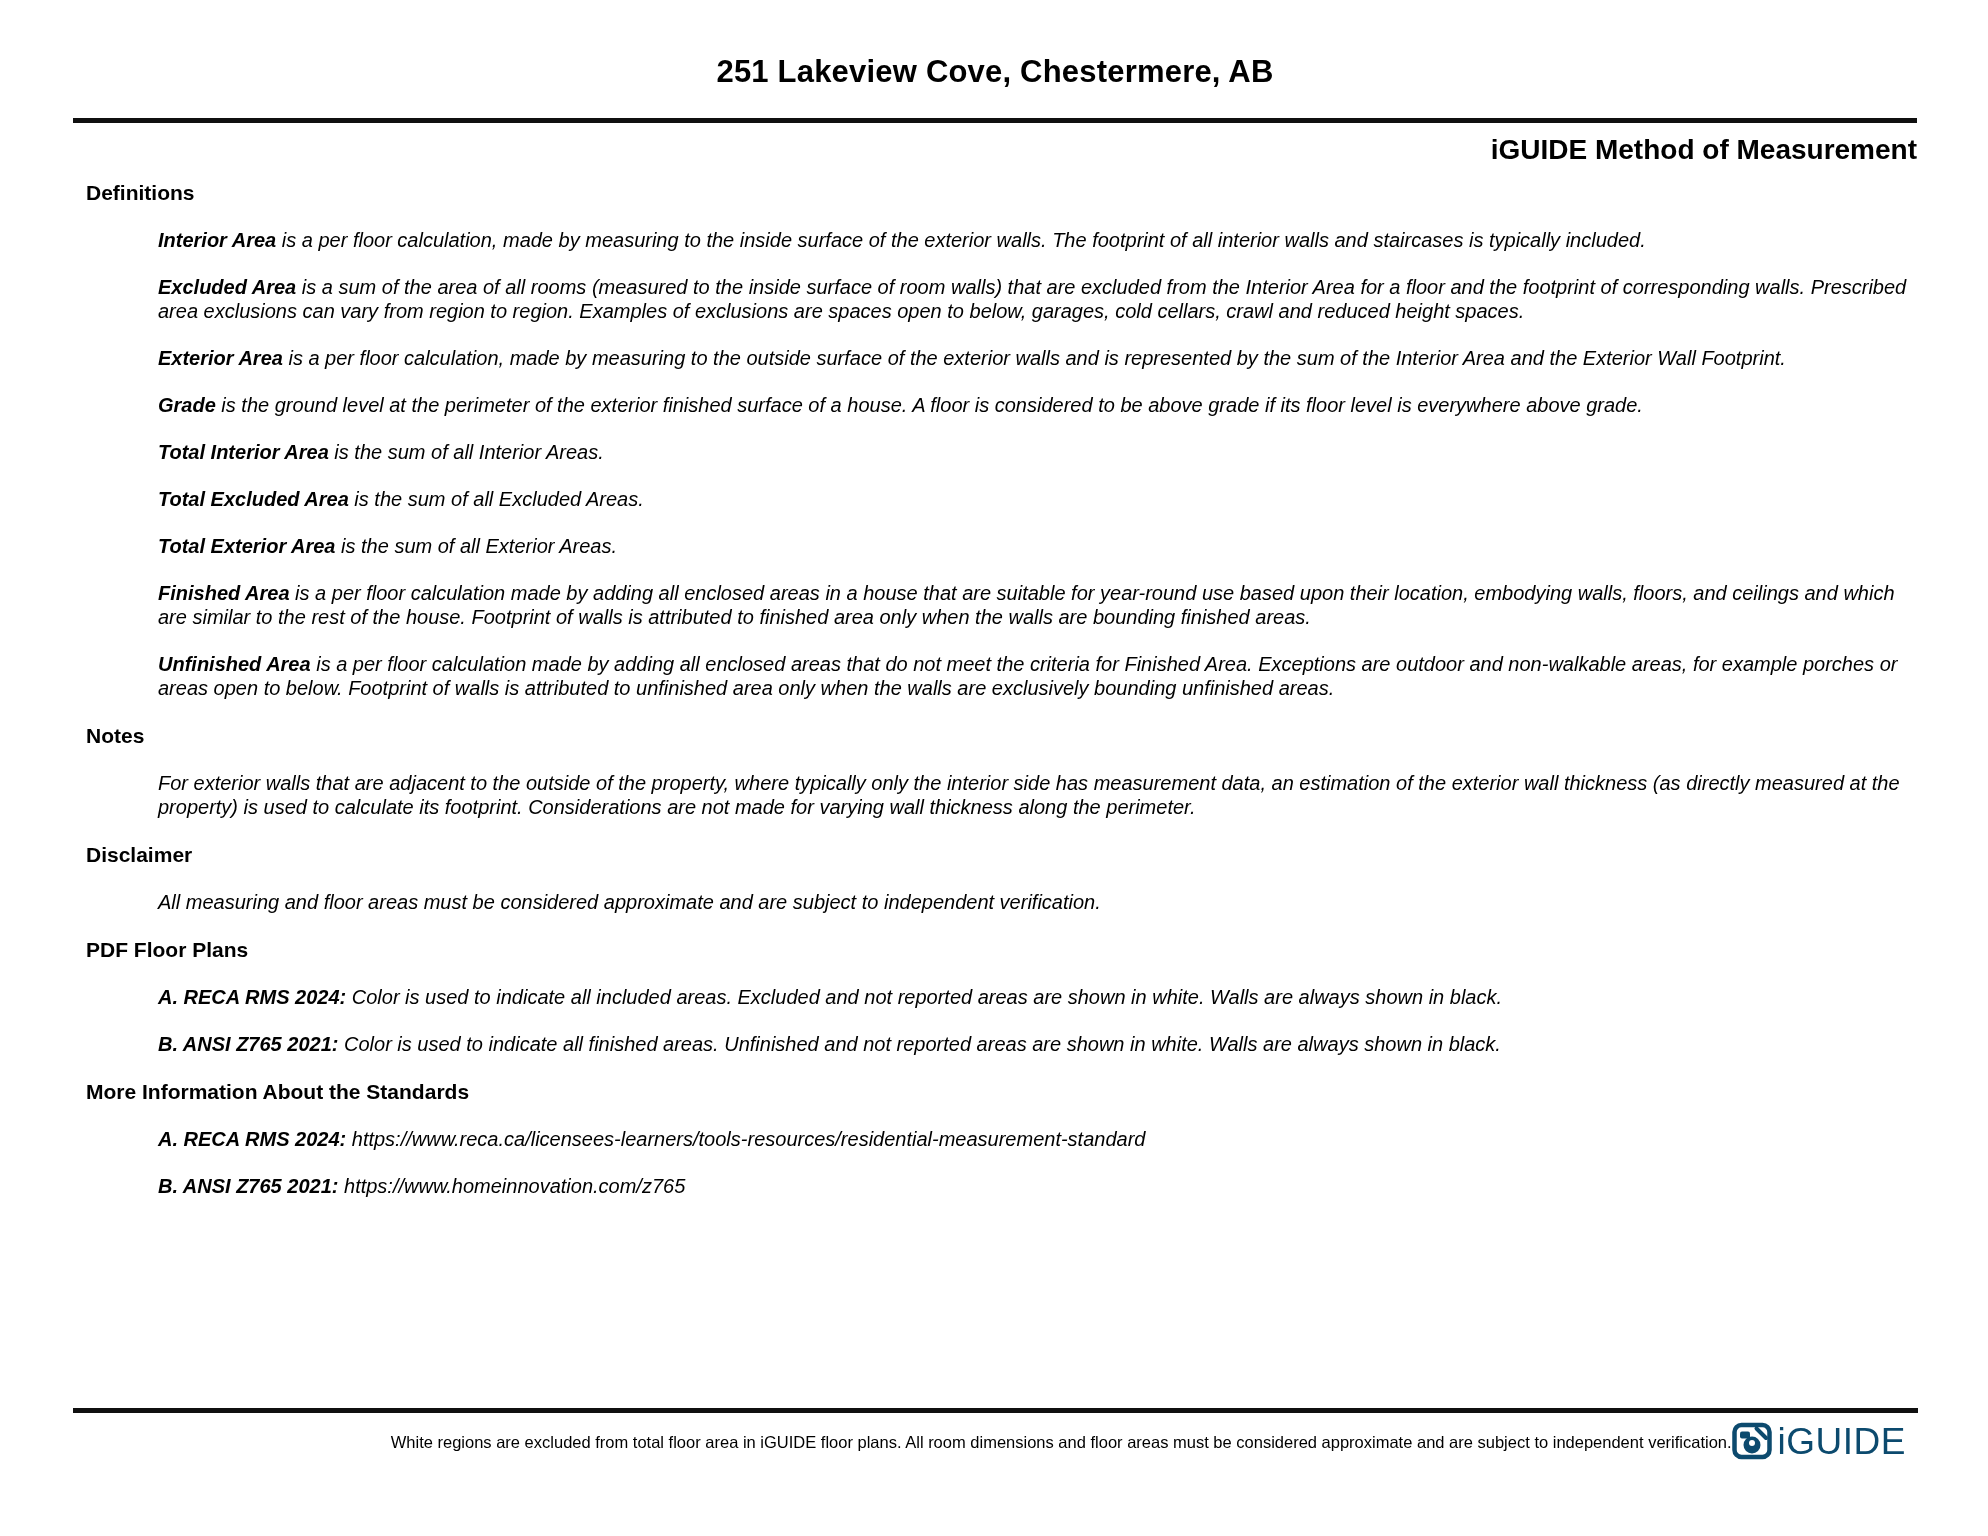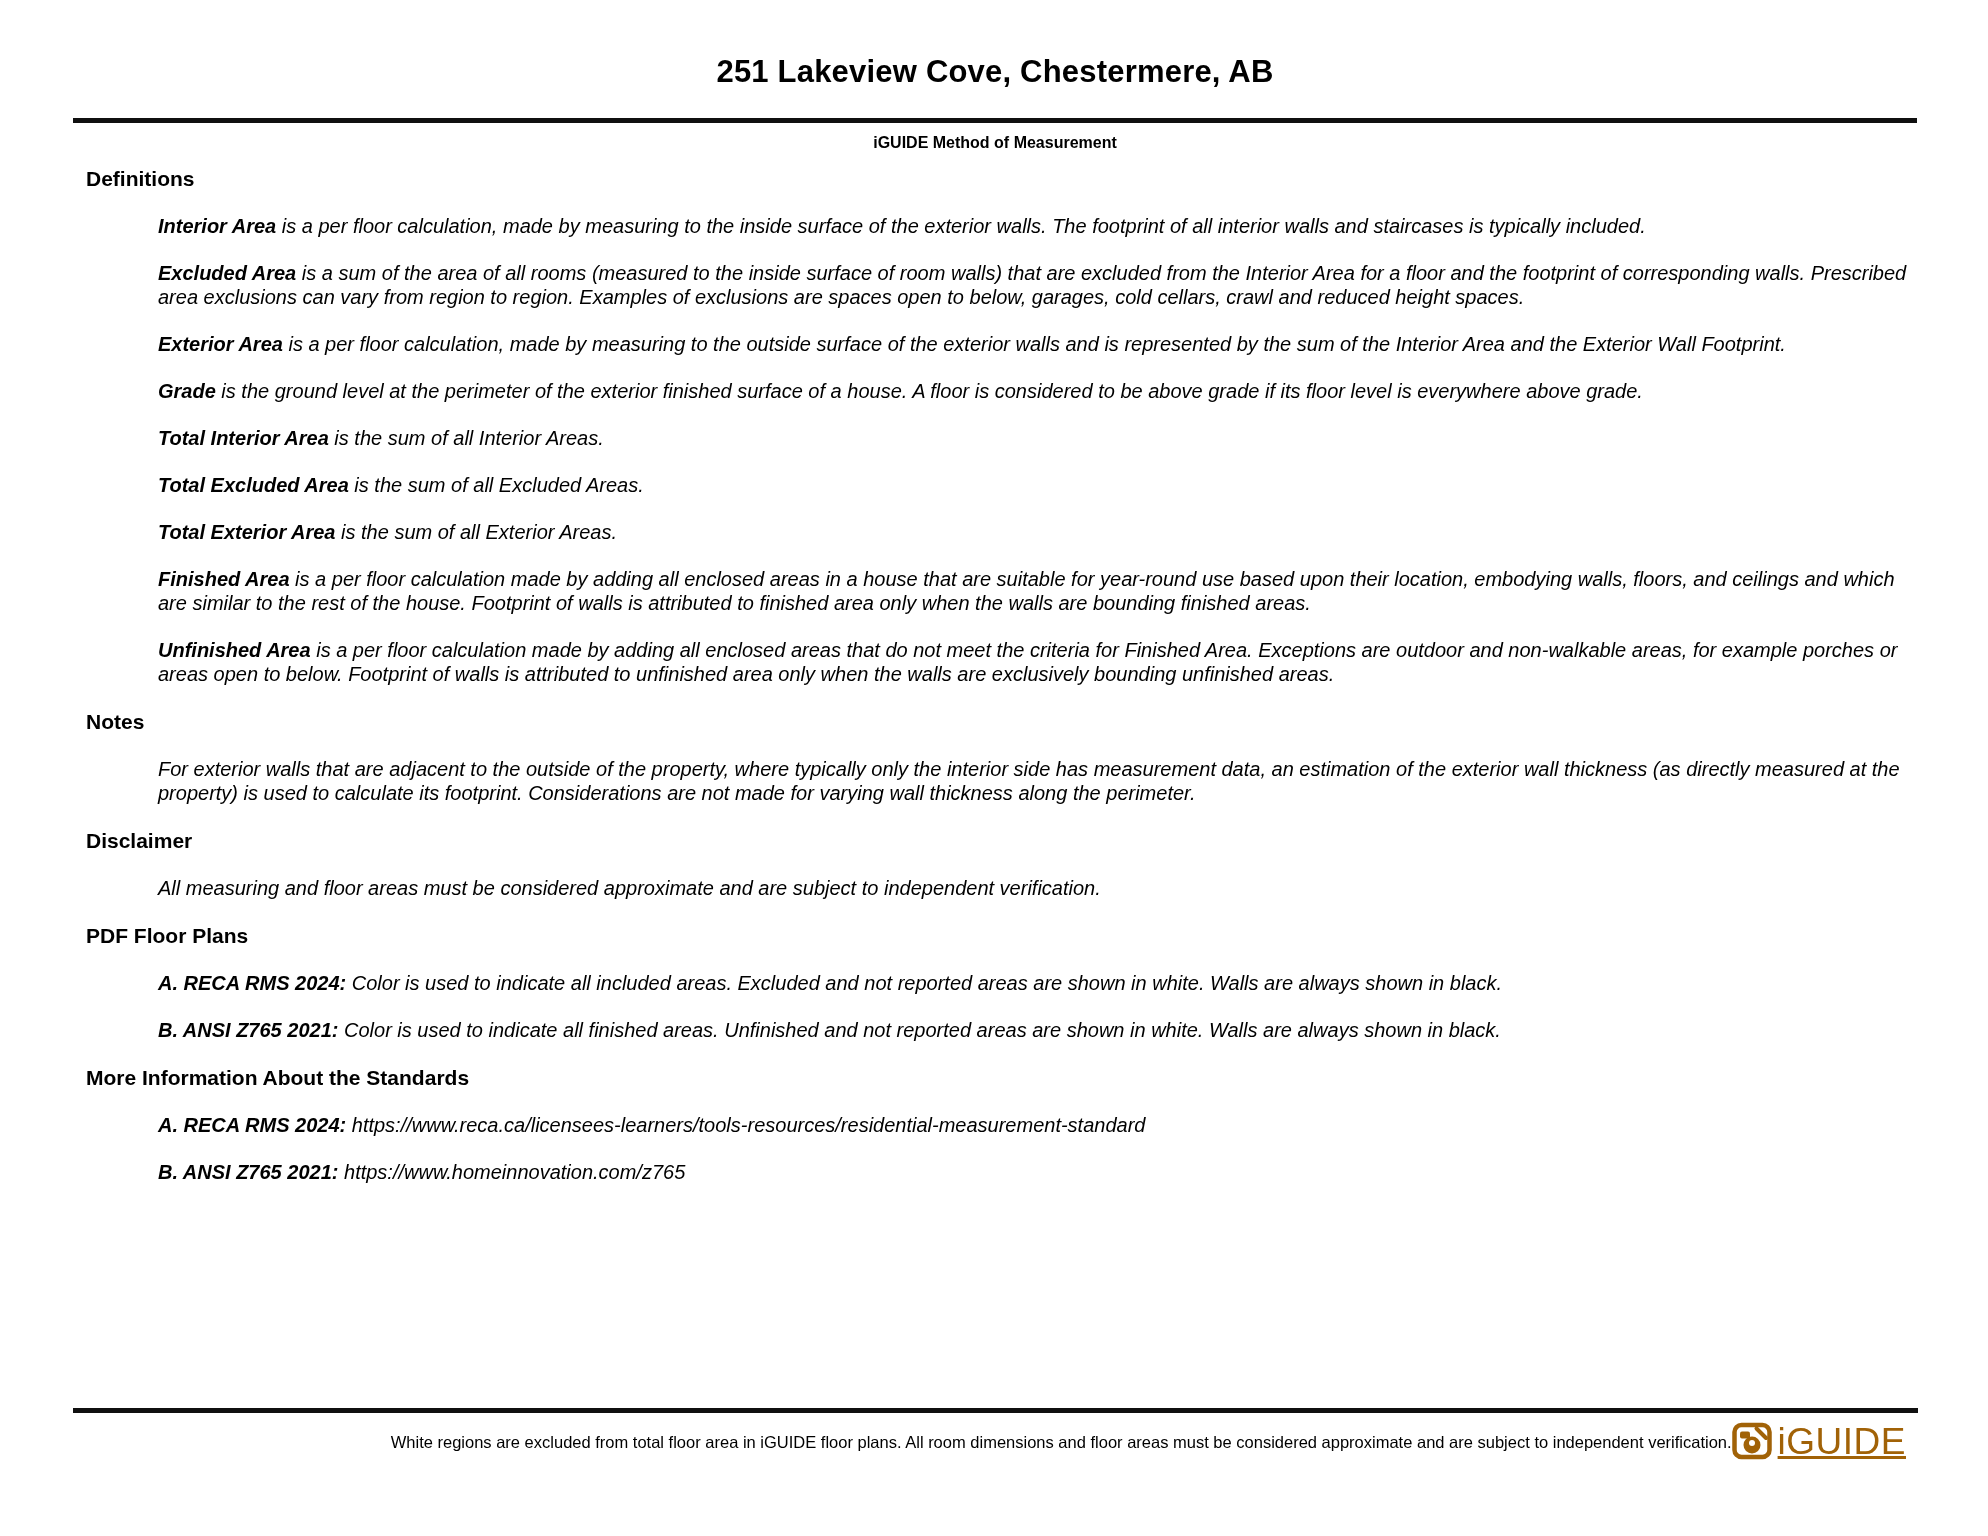--- a/index.html
+++ b/index.html
@@ -20,22 +20,22 @@
     font-weight: bold;
     margin: 54px 0 28px 0;
     letter-spacing: 0.2px;
   }
   .rule {
     border: none;
     border-top: 5px solid #101010;
     margin: 0;
   }
   .subtitle {
-    text-align: center;
-    font-size: 16px;
+    text-align: right;
+    font-size: 28px;
     font-weight: bold;
     margin: 11px 0 0 0;
   }
   .section-heading {
     font-size: 21px;
     font-weight: bold;
     margin: 24px 0 0 13px;
   }
   .section-heading.first { margin-top: 15px; }
   .indent { margin-left: 85px; max-width: 1762px; }
@@ -124,21 +124,21 @@
     <p class="para"><span class="term">A. RECA RMS 2024:</span><span> https://www.reca.ca/licensees-learners/tools-resources/residential-measurement-standard</span></p>
     <p class="para"><span class="term">B. ANSI Z765 2021:</span><span> https://www.homeinnovation.com/z765</span></p>
   </div>
 
 </div>
 
 <hr class="footer-rule">
 
 <div class="footer">
   <div class="footer-note">White regions are excluded from total floor area in iGUIDE floor plans. All room dimensions and floor areas must be considered approximate and are subject to independent verification.</div>
-  <div class="logo" style="color: #a16207; text-decoration: underline;">
+  <div class="logo" style="color: #0c4a6e;">
     <span class="logo-icon">
       <svg width="41" height="38" viewBox="0 0 41 38">
         <rect x="2.5" y="3" width="35" height="32" rx="7" fill="none" stroke="currentColor" stroke-width="4.5"></rect>
         <rect x="8" y="9.5" width="10" height="7" rx="2" fill="currentColor"></rect>
         <path d="M 24.5 6.5 L 34 16" stroke="currentColor" stroke-width="4" stroke-linecap="round"></path>
         <circle cx="20" cy="23" r="8.5" fill="currentColor"></circle>
         <circle cx="20" cy="21" r="3" fill="#ffffff"></circle>
       </svg>
     </span>
     <span class="logo-text">iGUIDE</span>

